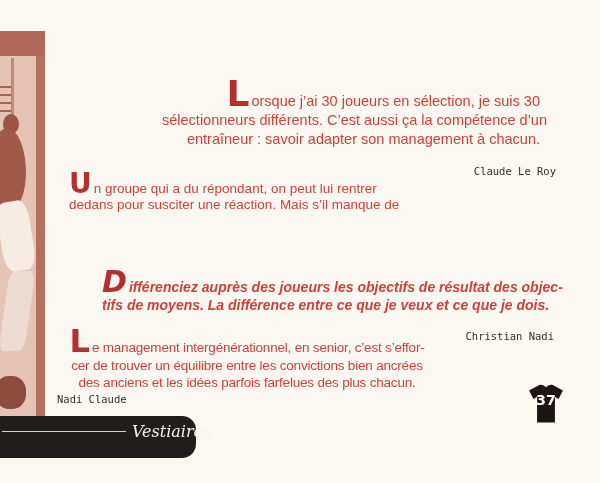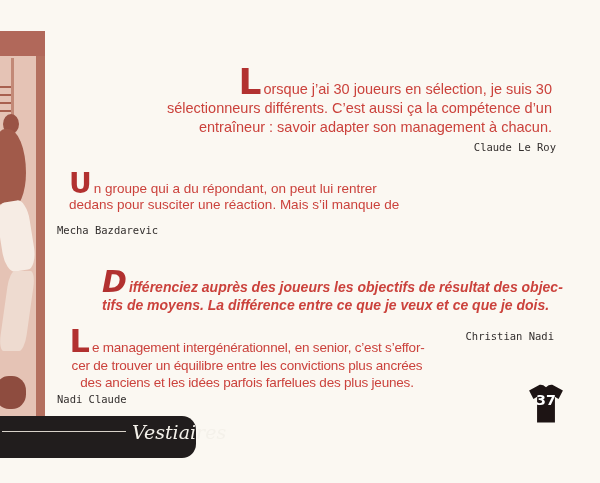--- a/index.html
+++ b/index.html
@@ -40,21 +40,21 @@
   .q3 .sig{font-style:normal;margin-top:1px;}
   .q4{left:57px;top:339px;width:380px;text-align:left;font-size:13.5px;letter-spacing:-0.2px;--lh:17.5px;}
   .q4 .cap{font-size:32px;letter-spacing:0;}
   .q4 .sig{margin-top:1px;letter-spacing:0;}
 
   
   .footer-bar{position:absolute;left:0;top:416px;width:196px;height:42px;
     background:var(--bar,#211d1d);border-radius:0 14px 14px 0;}
   .footer-line{position:absolute;left:2px;top:15px;width:124px;height:1px;background:#d8d2ca;}
   .footer-brand{position:absolute;left:132px;top:5px;color:#f4f1ea;
-    font-family:"DejaVu Serif",serif;font-style:italic;font-size:19px;line-height:22px;}
+    font-family:"DejaVu Serif",serif;font-style:italic;font-size:16px;line-height:22px;}
 
   
   .page-marker{position:absolute;left:527px;top:384px;width:38px;height:40px;}
   .page-marker svg{display:block;}
 </style>
 </head>
 <body>
 
 <div class="strip">
   <div class="s-top"></div>
@@ -62,49 +62,48 @@
   <div class="s-slats"></div>
   <div class="s-pole"></div>
   <div class="s-head"></div>
   <div class="s-torso"></div>
   <div class="s-shirt"></div>
   <div class="s-legs"></div>
   <div class="s-shoe"></div>
 </div>
 
 <figure class="quote q1">
-  <blockquote style="margin:4px;">
+  <blockquote style="margin:16px;">
       <div class="qline"><span class="cap">L</span>orsque j’ai 30 joueurs en sélection, je suis 30</div>
       <div class="qline">sélectionneurs différents. C’est aussi ça la compétence d’un</div>
       <div class="qline">entraîneur : savoir adapter son management à chacun.</div>
     </blockquote>
   <figcaption class="sig">Claude Le Roy</figcaption>
 </figure>
 
 <figure class="quote q2">
   <blockquote style="margin:12px;">
       <div class="qline"><span class="cap">U</span>n groupe qui a du répondant, on peut lui rentrer</div>
       <div class="qline">dedans pour susciter une réaction. Mais s’il manque de</div>
     </blockquote>
-  <figcaption class="sig">Mecha Bazdarevic</figcaption>
 </figure>
 
 <figure class="quote q3">
   <blockquote style="margin:16px;">
       <div class="qline"><span class="cap">D</span>ifférenciez auprès des joueurs les objectifs de résultat des objec-</div>
       <div class="qline">tifs de moyens. La différence entre ce que je veux et ce que je dois.</div>
     </blockquote>
   <figcaption class="sig">Christian Nadi</figcaption>
 </figure>
 
 <figure class="quote q4">
   <blockquote style="margin:0;text-align:center;">
       <div class="qline"><span class="cap">L</span>e management intergénérationnel, en senior, c’est s’effor-</div>
-      <div class="qline">cer de trouver un équilibre entre les convictions plus ancrées</div>
-      <div class="qline">des anciens et les idées parfois farfelues des plus jeunes.</div>
+      <div class="qline">cer de trouver un équilibre entre les convictions bien ancrées</div>
+      <div class="qline">des anciens et les idées parfois farfelues des plus chacun.</div>
     </blockquote>
   <figcaption class="sig">Nadi Claude</figcaption>
 </figure>
 
 <div class="page-marker">
   <svg viewBox="0 0 40 42" width="38" height="40">
     <path d="M20 3.4 C17.4 0.9 14.6 0.2 12.4 1.2 L2.2 6.9 L6.8 15.8 L10.6 13.3 L10.6 40.6 L29.4 40.6 L29.4 13.3 L33.2 15.8 L37.8 6.9 L27.6 1.2 C25.4 0.2 22.6 0.9 20 3.4 Z" fill="#1d1414"></path>
     <text x="20" y="22.5" text-anchor="middle" font-family="DejaVu Sans, sans-serif" font-size="15" font-weight="bold" fill="#ffffff">37</text>
   </svg>
 </div>

